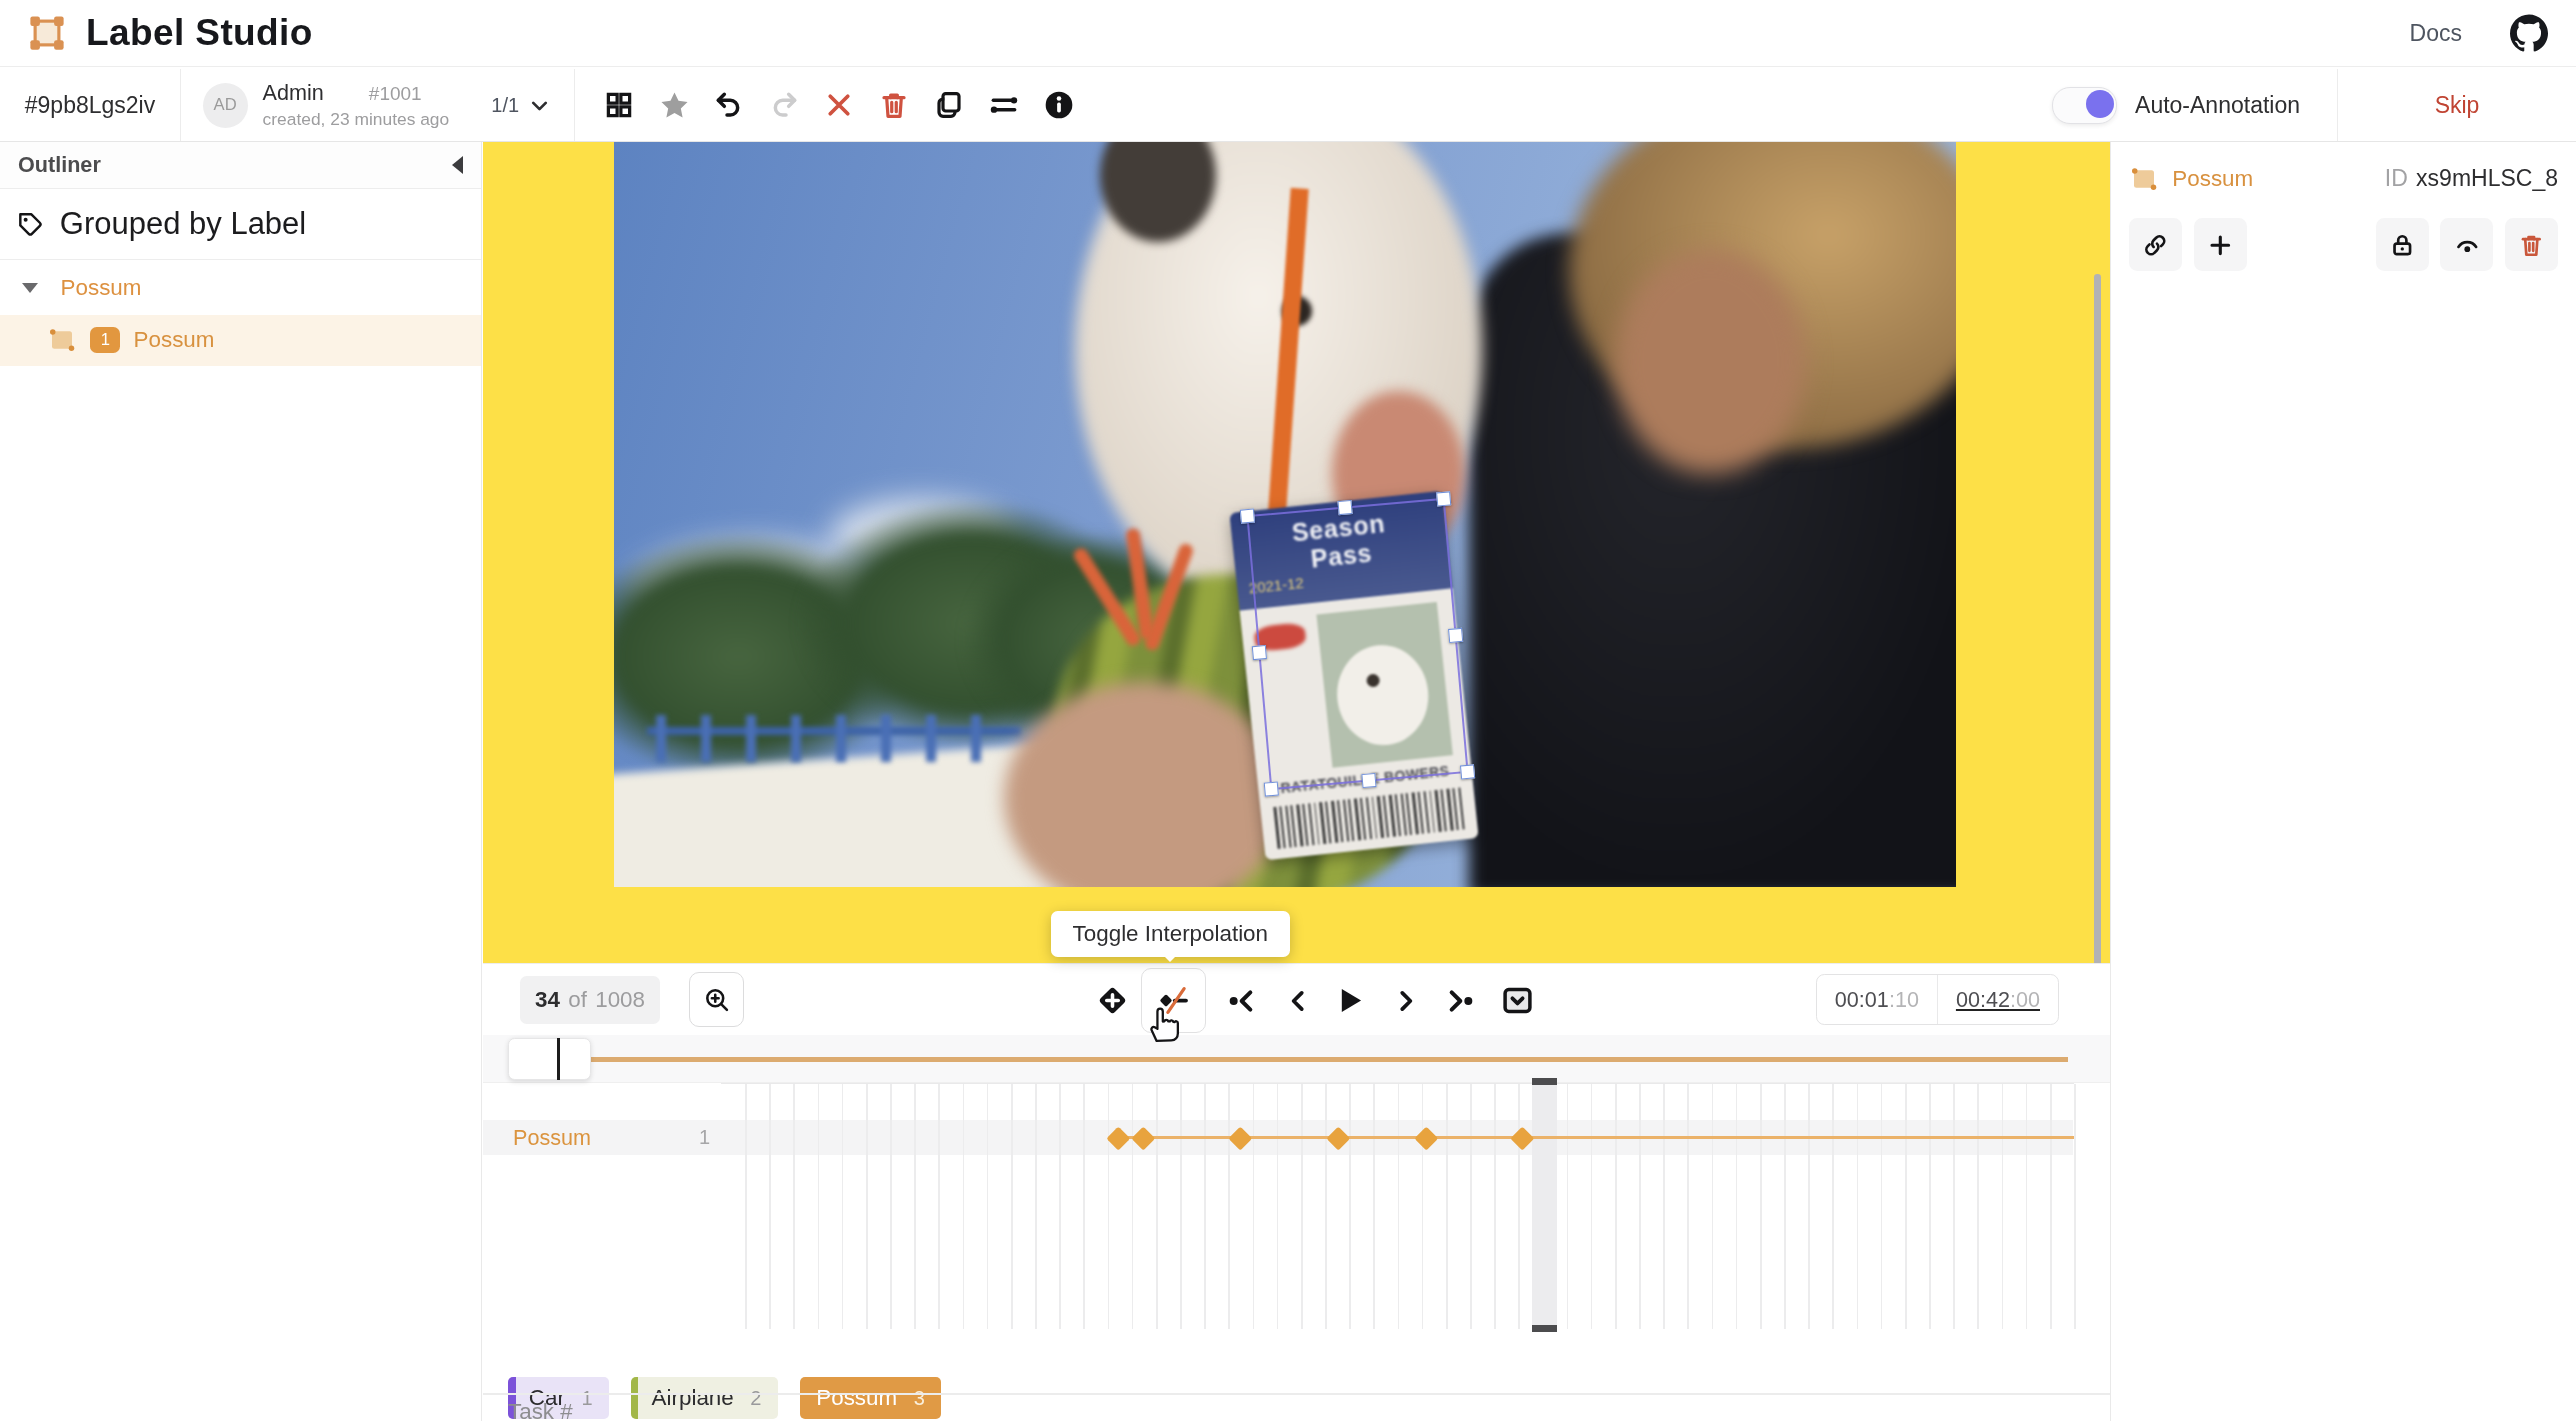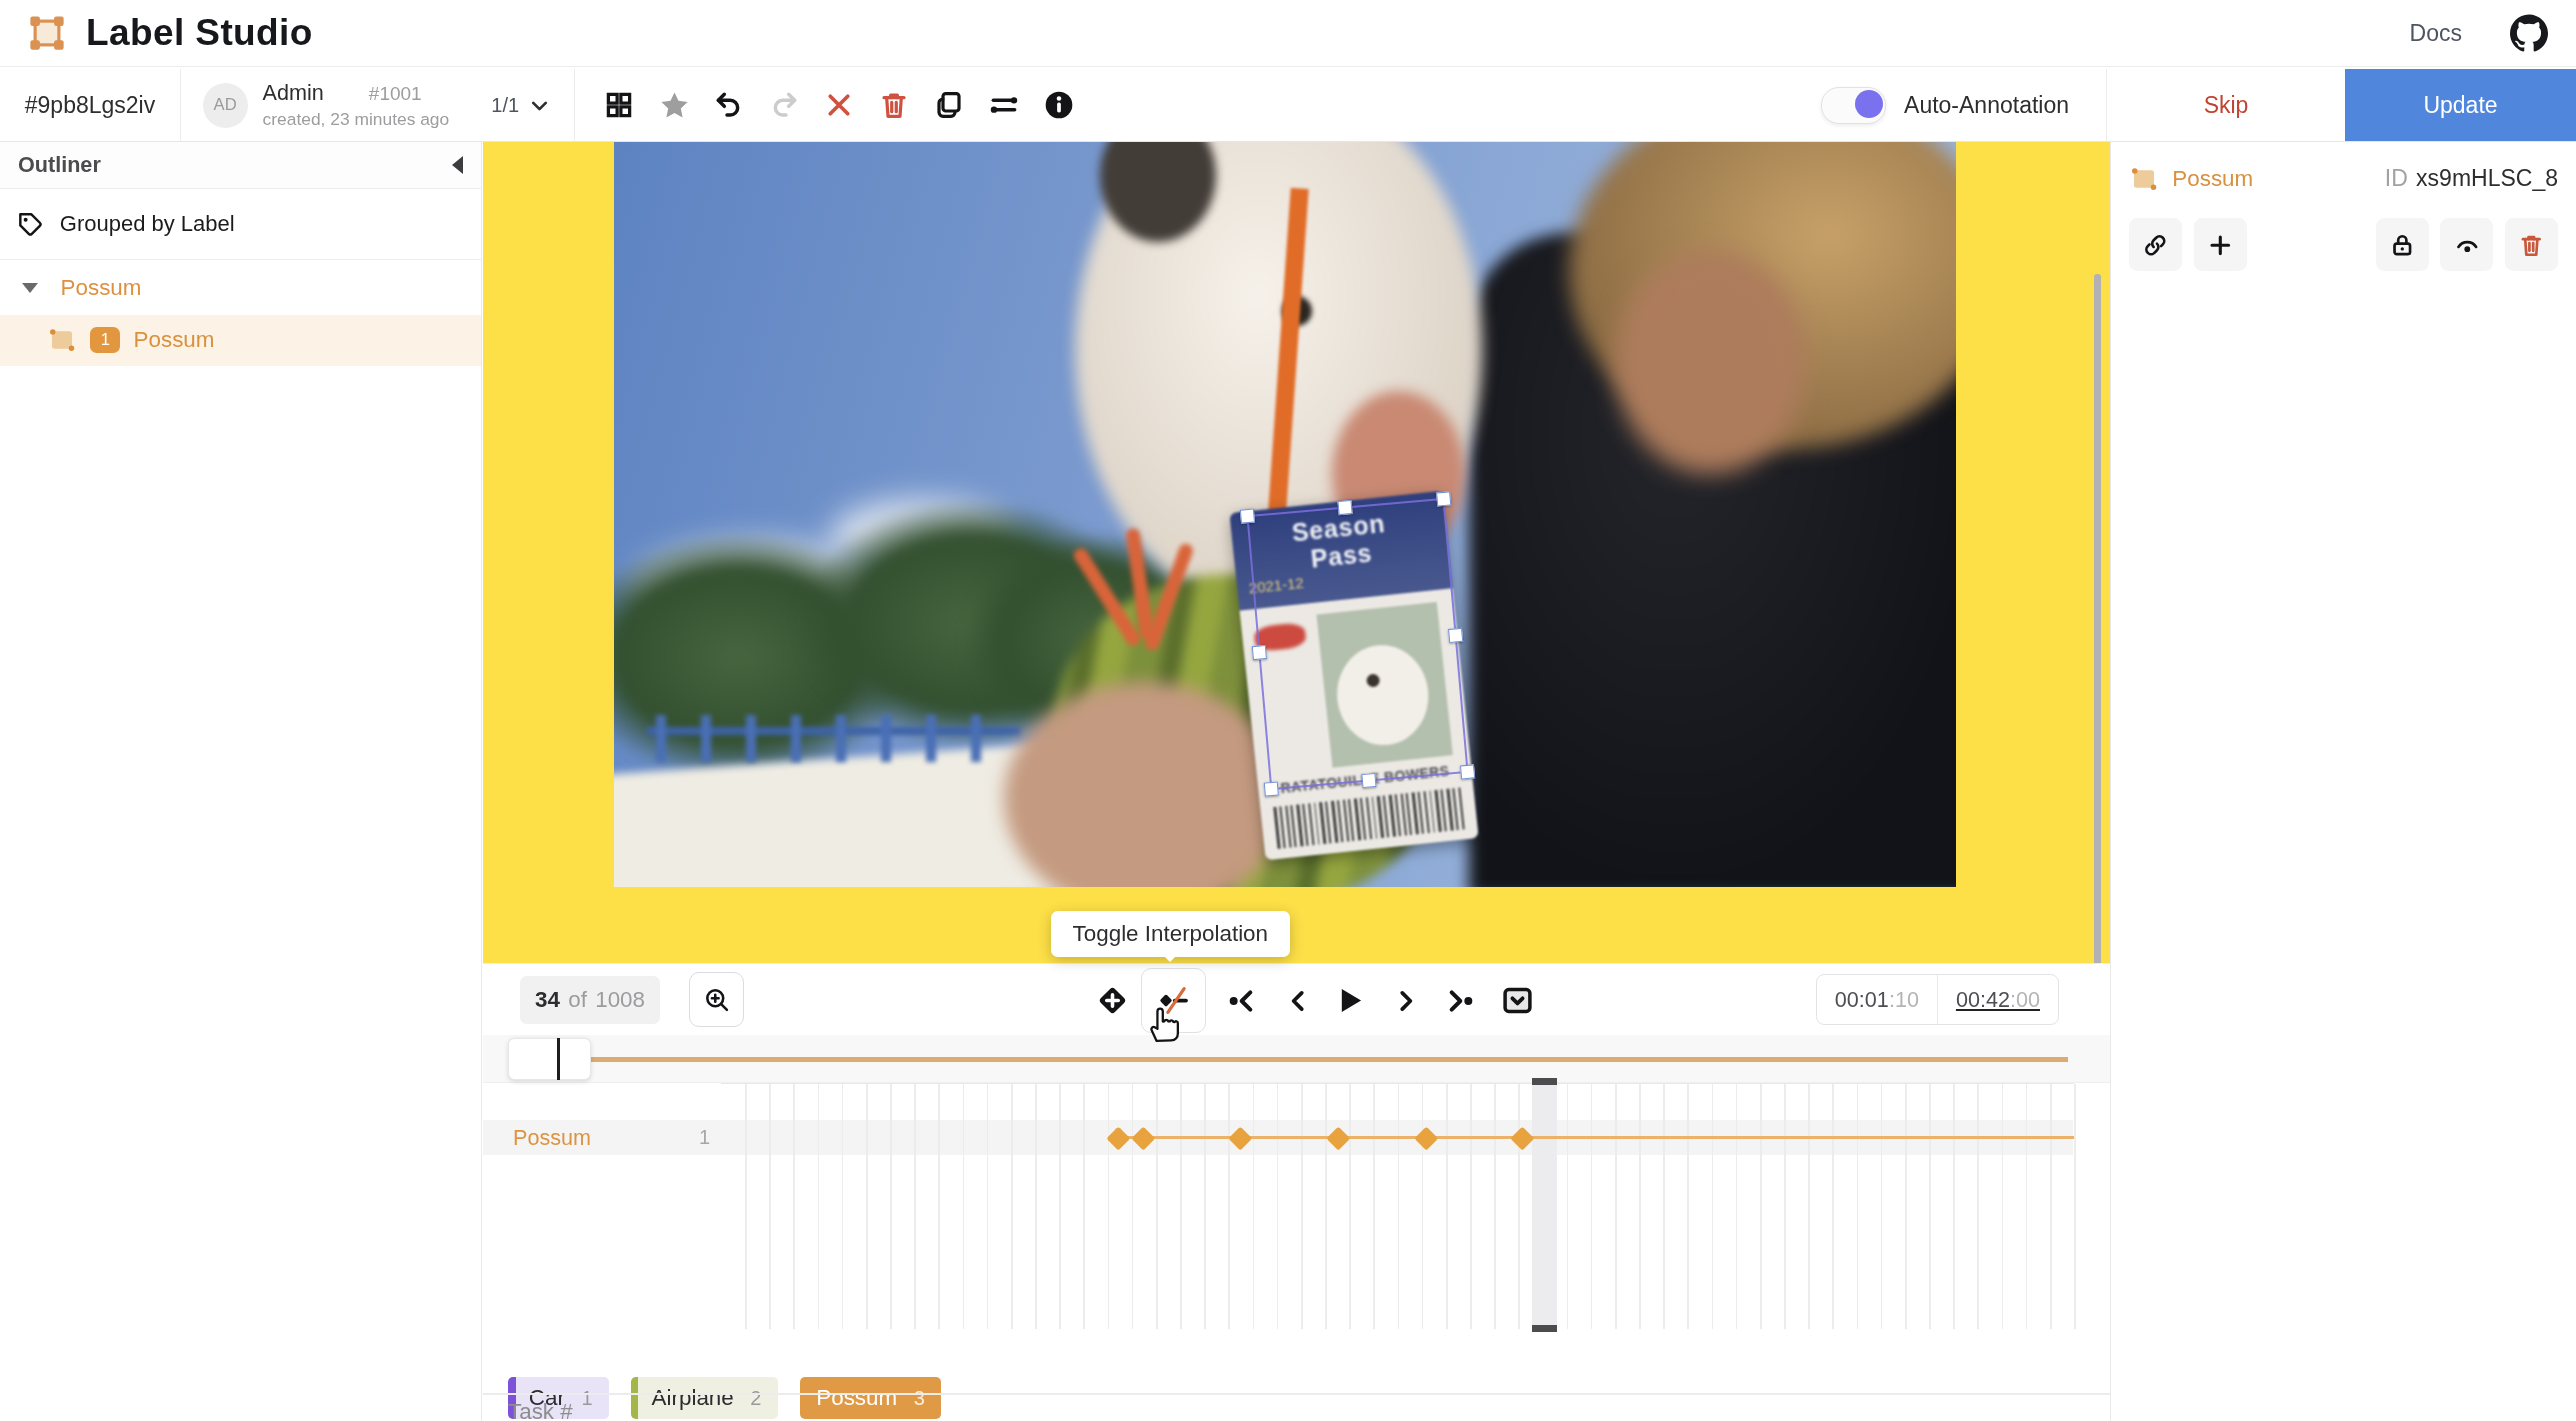--- a/index.html
+++ b/index.html
@@ -44,21 +44,21 @@
   
   .sidebar-left{position:absolute;left:0;top:142px;width:482px;height:1280px;background:#fff;
     border-right:1.7px solid #e9e9e9;}
   .panel-header{height:47px;display:flex;align-items:center;padding:0 18px;font-size:21.6px;
     font-weight:700;color:#4c4c4e;border-bottom:1.7px solid #ededed;background:#fdfdfd;justify-content:flex-end;}
   .tri{width:0;height:0;border-style:solid;}
   .tri-left{border-width:9px 11.6px 9px 0;border-color:transparent #3c3c3e transparent transparent;}
   .tri-right{border-width:9px 0 9px 11.6px;border-color:transparent transparent transparent #3c3c3e;}
   .tri-down{border-width:10.8px 8.3px 0 8.3px;border-color:#6a6a6c transparent transparent transparent;}
   .group-row{height:71px;display:flex;align-items:center;gap:16.6px;padding:0 16.6px;
-    border-bottom:1.7px solid #ededed;font-size:22px;color:#1c1c1e;}
+    border-bottom:1.7px solid #ededed;font-size:31px;color:#1c1c1e;}
   .tree-group{height:43px;margin-top:6.6px;display:flex;align-items:center;gap:23px;
     padding-left:21.6px;font-size:22.4px;color:#dd9140;}
   .tree-item{height:51px;margin-top:5px;background:#fcf3e6;display:flex;align-items:center;
     gap:13.3px;padding-left:47px;font-size:22.4px;color:#d8913f;}
   .count-badge{min-width:30px;height:26.6px;border-radius:6.6px;background:#e2973f;color:#fff;
     font-size:16.6px;display:flex;align-items:center;justify-content:center;padding:0 5px;}
 
   
   .sidebar-right{position:absolute;left:2110px;top:142px;width:466px;height:1280px;background:#fff;
     border-left:1.7px solid #e9e9e9;}
@@ -293,21 +293,20 @@
 
     <span class="flex-sp"></span>
 
     <div class="auto-anno">
       <div class="toggle">
         <div class="toggle-knob"></div>
       </div>
       <span class="auto-label">Auto-Annotation</span>
     </div>
     <div class="skip-cell">Skip</div>
-    <div class="update-cell">Update</div>
   </div>
 
   <div class="sidebar-left">
     <div class="panel-header">
       <span>Outliner</span>
       <span class="flex-sp"></span>
       <span class="tri tri-left"></span>
     </div>
     <div class="group-row">
       <span>

